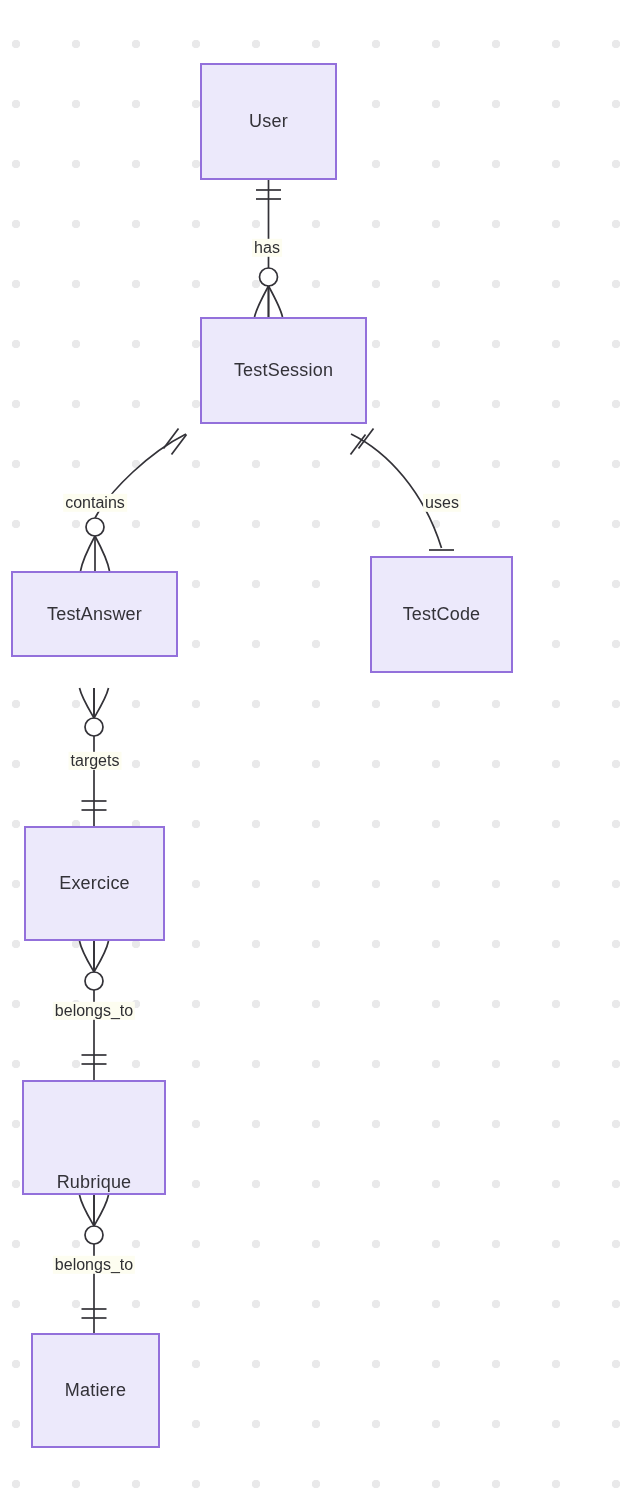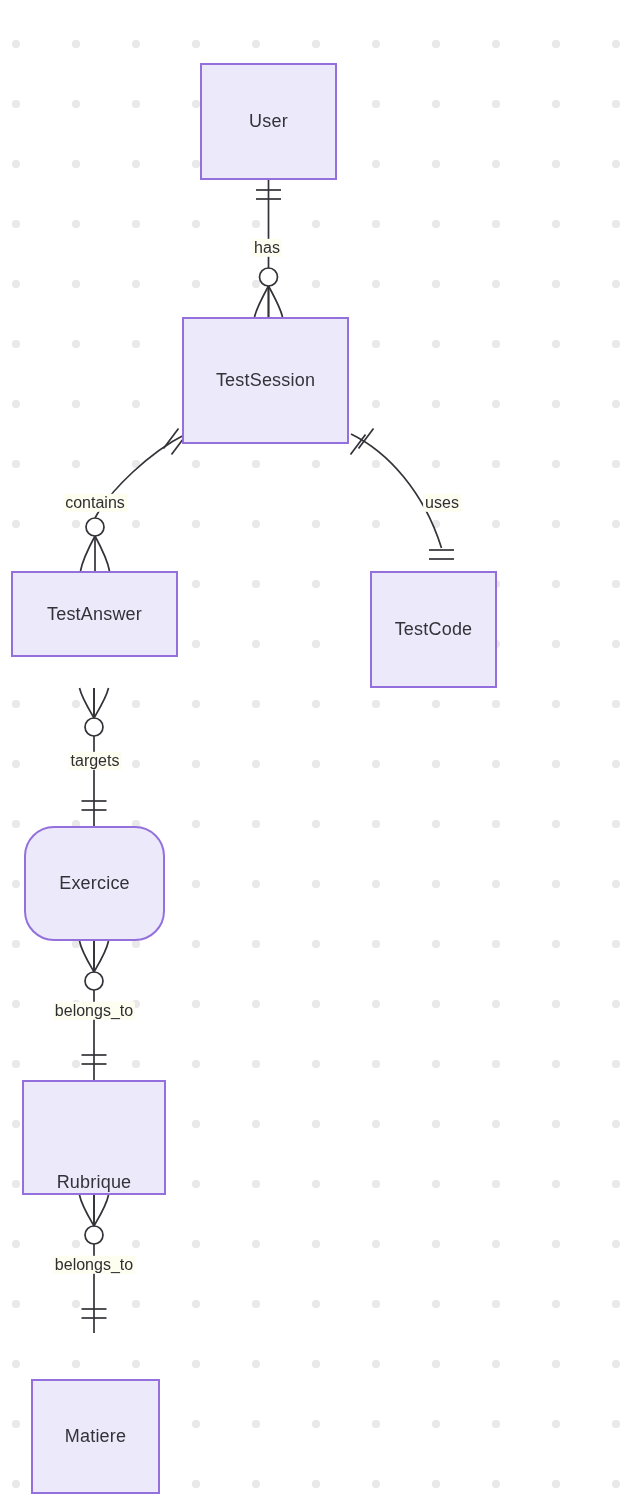--- a/index.html
+++ b/index.html
@@ -135,41 +135,41 @@
         <line x1="81.5" y1="1318" x2="106.5" y2="1318"></line>
       </g>
 
     </g>
   </svg>
 
   <div class="entity-box" style="left:200px; top:63px; width:137px; height:117px;">
     <span class="entity-label">User</span>
   </div>
 
-  <div class="entity-box" style="left:182px; top:317px; width:167px; height:127px;">
+  <div class="entity-box" style="left:200px; top:317px; width:167px; height:107px;">
     <span class="entity-label">TestSession</span>
   </div>
 
   <div class="entity-box" style="left:11px; top:571px; width:167px; height:86px;">
     <span class="entity-label">TestAnswer</span>
   </div>
 
-  <div class="entity-box" style="left:370px; top:571px; width:127px; height:117px;">
+  <div class="entity-box" style="left:370px; top:556px; width:143px; height:117px;">
     <span class="entity-label">TestCode</span>
   </div>
 
-  <div class="entity-box" style="left:24px; top:826px; width:141px; height:115px;border-radius:30px;">
+  <div class="entity-box" style="left:24px; top:826px; width:141px; height:115px;">
     <span class="entity-label">Exercice</span>
   </div>
 
   <div class="entity-box" style="left:22px; top:1080px; width:144px; height:115px;align-items:flex-end;">
     <span class="entity-label">Rubrique</span>
   </div>
 
-  <div class="entity-box" style="left:31px; top:1333px; width:129px; height:115px;margin-top:46px;">
+  <div class="entity-box" style="left:31px; top:1333px; width:129px; height:115px;">
     <span class="entity-label">Matiere</span>
   </div>
 
   <div class="rel-label" style="left:267px; top:248px;">has</div>
 
   <div class="rel-label" style="left:95px; top:503px;">contains</div>
 
   <div class="rel-label" style="left:442px; top:503px;">uses</div>
 
   <div class="rel-label" style="left:95px; top:761px;">targets</div>

